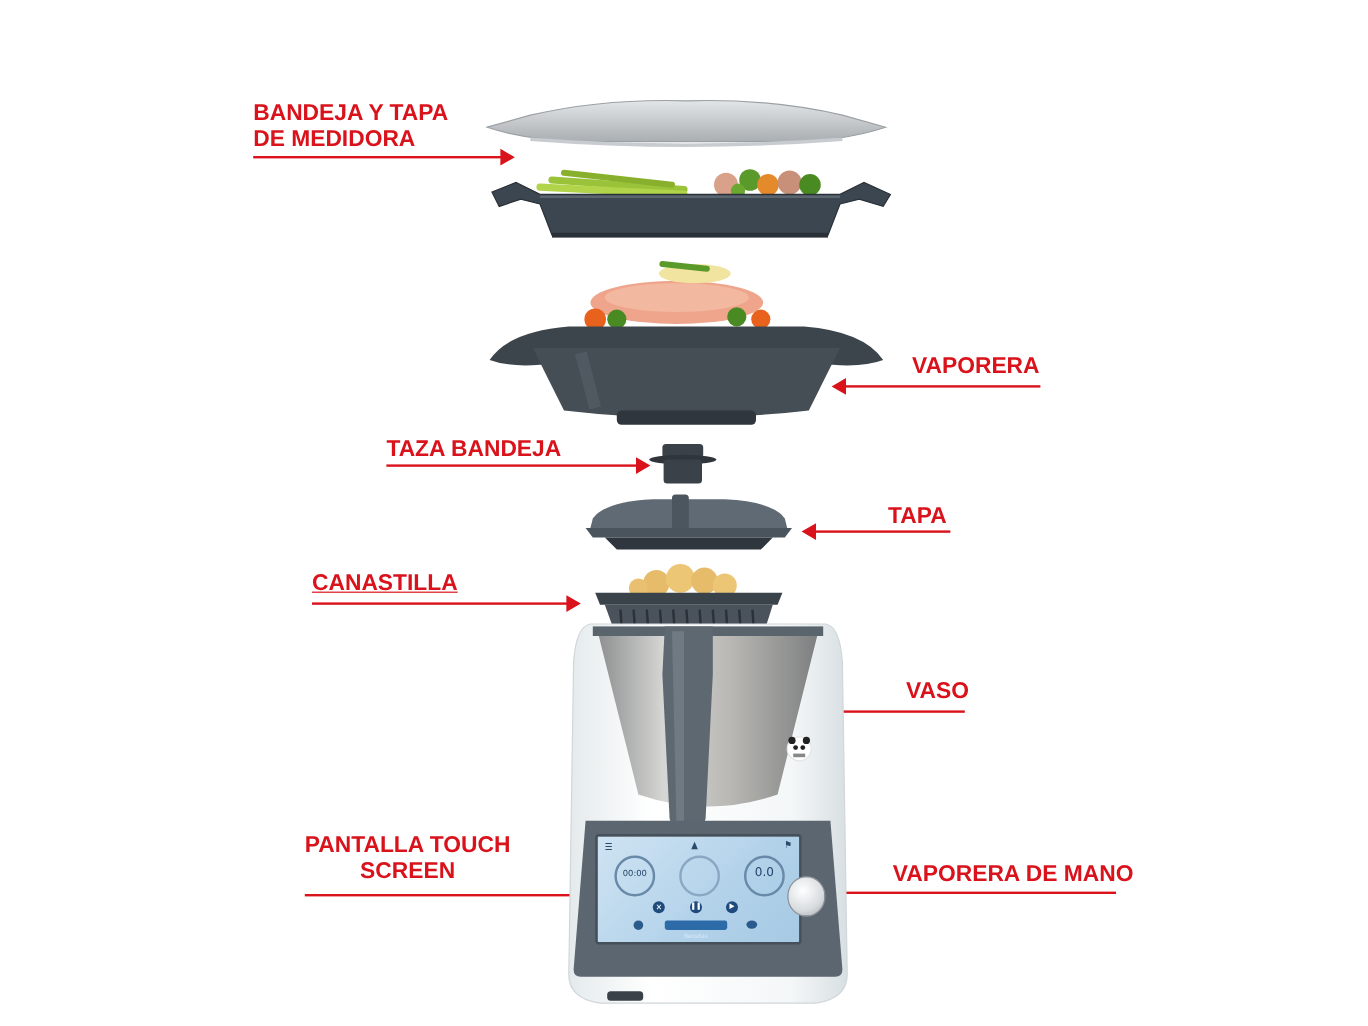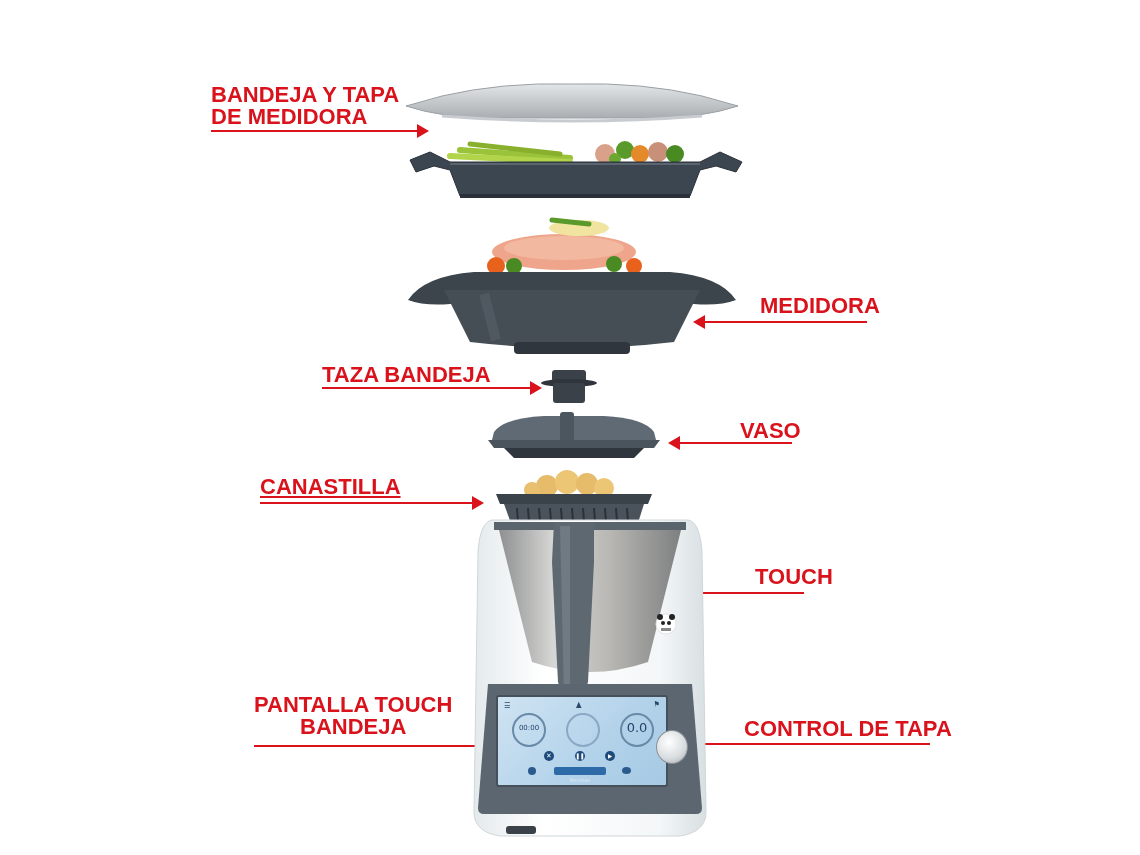--- a/index.html
+++ b/index.html
@@ -1,66 +1,66 @@
 <!DOCTYPE html>
 <html><head>
 <meta charset="utf-8">
 <style>
   html,body{margin:0;padding:0;background:#ffffff;}
   body{width:1140px;height:855px;position:relative;overflow:hidden;font-family:"DejaVu Sans Condensed","DejaVu Sans",sans-serif;}
-  .label{position:absolute;color:#d9121b;font-weight:bold;font-size:22px;line-height:22px;letter-spacing:0px;font-family:"Liberation Sans",sans-serif;}
+  .label{position:absolute;color:#d9121b;font-weight:bold;font-size:19px;line-height:22px;letter-spacing:0px;font-family:"Liberation Sans",sans-serif;}
   .arrow{position:absolute;height:2px;background:#d9121b;}
   .arrow.right::after{content:"";position:absolute;right:-2px;top:-6px;border-left:12px solid #d9121b;border-top:7px solid transparent;border-bottom:7px solid transparent;}
   .arrow.left::before{content:"";position:absolute;left:-2px;top:-6px;border-right:12px solid #d9121b;border-top:7px solid transparent;border-bottom:7px solid transparent;}
   .part{position:absolute;}
   svg{display:block;}
   .screen-text{font-family:"DejaVu Sans",sans-serif;}
 </style>
 </head>
 <body>
 
 <div class="label" style="left:211px;top:84px;">
   <div>BANDEJA Y TAPA</div>
   <div>DE MEDIDORA</div>
 </div>
 <div class="arrow right" style="left:211px;top:130px;width:216px;"></div>
 
 <div class="label" style="left:760px;top:295px;">
-  <div>MEDIDORA</div>
+  <div>VAPORERA</div>
 </div>
 <div class="arrow left" style="left:695px;top:321px;width:172px;"></div>
 
 <div class="label" style="left:322px;top:364px;">
   <div>TAZA BANDEJA</div>
 </div>
 <div class="arrow right" style="left:322px;top:387px;width:218px;"></div>
 
 <div class="label" style="left:740px;top:420px;">
-  <div>VASO</div>
+  <div>TAPA</div>
 </div>
 <div class="arrow left" style="left:670px;top:442px;width:122px;"></div>
 
 <div class="label" style="left:260px;top:476px;text-decoration:underline;">
   <div>CANASTILLA</div>
 </div>
 <div class="arrow right" style="left:260px;top:502px;width:222px;"></div>
 
 <div class="label" style="left:755px;top:566px;">
-  <div>TOUCH</div>
+  <div>VASO</div>
 </div>
 <div class="arrow left" style="left:600px;top:592px;width:204px;"></div>
 
 <div class="label" style="left:254px;top:694px;text-align:center;">
   <div>PANTALLA TOUCH</div>
-  <div>BANDEJA</div>
+  <div>SCREEN</div>
 </div>
 <div class="arrow right" style="left:254px;top:745px;width:266px;"></div>
 
 <div class="label" style="left:744px;top:718px;">
-  <div>CONTROL DE TAPA</div>
+  <div>VAPORERA DE MANO</div>
 </div>
 <div class="arrow left" style="left:680px;top:743px;width:250px;"></div>
 
 <div class="part" style="left:402px;top:82px;">
   <svg width="340" height="46" viewBox="0 0 340 46">
     <defs>
       <linearGradient id="lidg" x1="0" y1="0" x2="0" y2="1">
         <stop offset="0" stop-color="#e3e6e8"></stop>
           <stop offset="1" stop-color="#a9aeb2"></stop>
       </linearGradient>
@@ -196,21 +196,21 @@
 <div class="part" style="left:496px;top:695px;width:168px;height:88px;background:linear-gradient(135deg,#cfe3f2,#b2d2ea 60%,#a7c9e3);border-radius:3px;border:2px solid #46505a;">
   <span style="position:absolute;left:6px;top:4px;font-size:8px;color:#2a4a6a;">☰</span>
   <span style="position:absolute;left:78px;top:3px;font-size:8px;color:#2a4a6a;">▲</span>
   <span style="position:absolute;right:6px;top:3px;font-size:8px;color:#2a4a6a;">⚑</span>
 
   <div style="position:absolute;left:14px;top:16px;width:30px;height:30px;border:2px solid #6889a8;border-radius:50%;text-align:center;">
     <span class="screen-text" style="font-size:7px;color:#24446a;line-height:26px;">00:00</span>
   </div>
   <div style="position:absolute;left:68px;top:16px;width:30px;height:30px;border:2px solid #8aa8c4;border-radius:50%;"></div>
   <div style="position:absolute;left:122px;top:16px;width:30px;height:30px;border:2px solid #6889a8;border-radius:50%;text-align:center;">
-    <span class="screen-text" style="font-size:13px;color:#24446a;line-height:26px;">0.0</span>
+    <span class="screen-text" style="font-size:10px;color:#24446a;line-height:26px;">0.0</span>
   </div>
 
   <div style="position:absolute;left:46px;top:54px;width:10px;height:10px;border-radius:50%;background:#1f4a7c;color:#fff;font-size:7px;line-height:10px;text-align:center;">✕</div>
   <div style="position:absolute;left:77px;top:54px;width:10px;height:10px;border-radius:50%;background:#1f4a7c;color:#fff;font-size:6px;line-height:10px;text-align:center;">❚❚</div>
   <div style="position:absolute;left:107px;top:54px;width:10px;height:10px;border-radius:50%;background:#1f4a7c;color:#fff;font-size:6px;line-height:10px;text-align:center;">▶</div>
   <div style="position:absolute;left:30px;top:70px;width:8px;height:8px;border-radius:50%;background:#2b5b8c;"></div>
   <div style="position:absolute;left:56px;top:70px;width:52px;height:8px;background:#2d6aa8;border-radius:2px;text-align:center;">
     <span class="screen-text" style="font-size:5px;color:#dce9f5;line-height:8px;">Recetas</span>
   </div>
   <div style="position:absolute;left:124px;top:70px;width:9px;height:7px;border-radius:50%;background:#2b5b8c;"></div>

